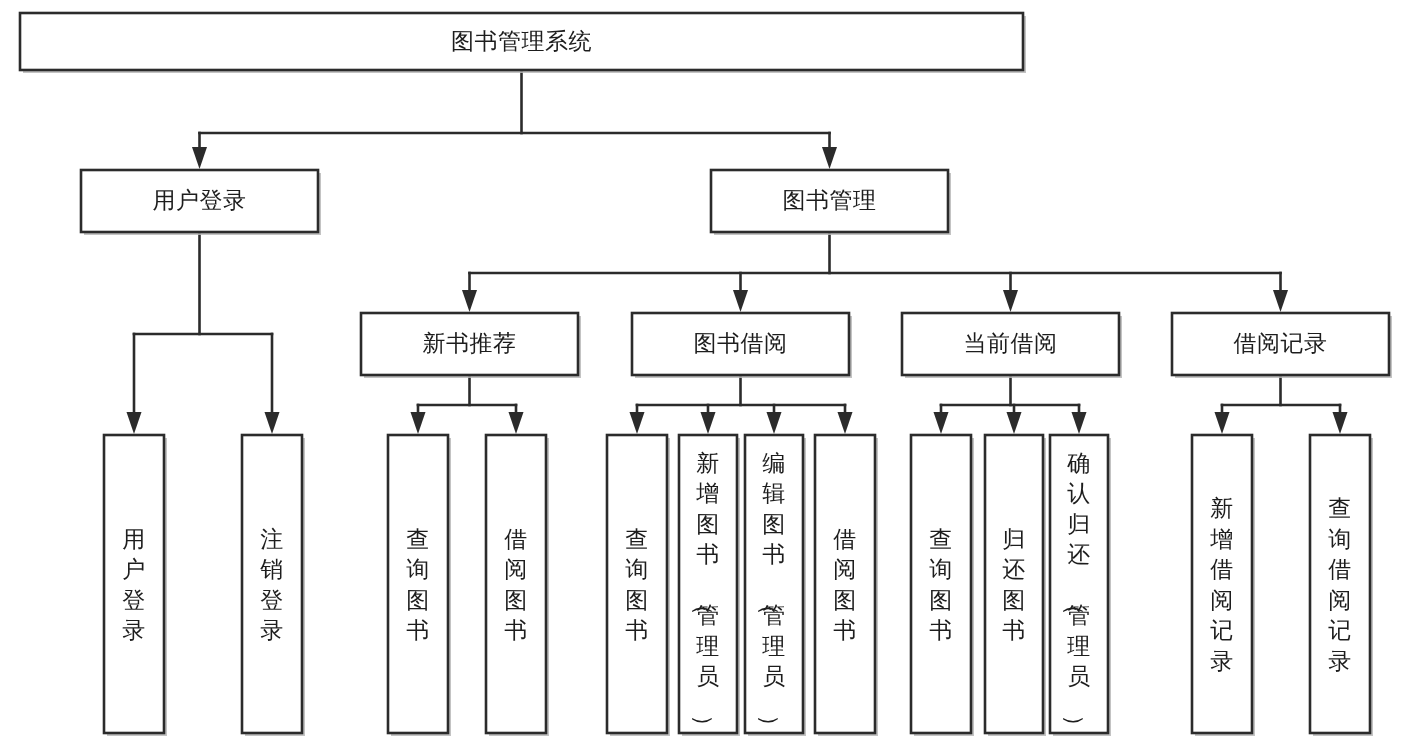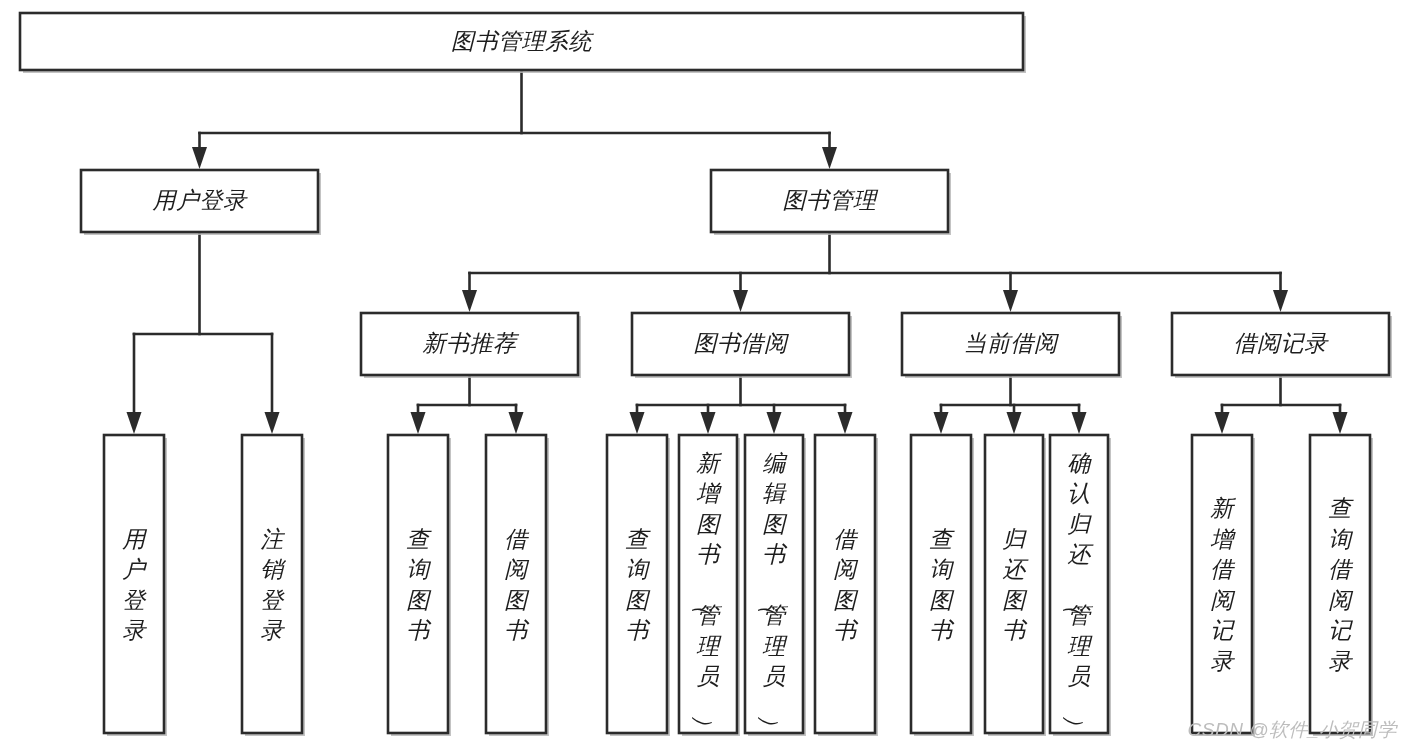--- a/index.html
+++ b/index.html
@@ -12,21 +12,20 @@
     width: 1405px;
     height: 747px;
     font-family: "Liberation Sans", "DejaVu Sans", sans-serif;
     overflow: hidden;
     position: relative;
   }
   #diagram-root {
     position: relative;
     width: 1405px;
     height: 747px;
-    font-style: italic;
   }
   svg.diagram-canvas {
     position: absolute;
     left: 0;
     top: 0;
     width: 1405px;
     height: 747px;
     display: block;
   }
   .node-box {
@@ -244,14 +243,13 @@
           <rect class="node-box" x="1192" y="435" width="60" height="298"></rect>
           <text class="node-label-v" x="1222" y="516.29"><tspan x="1222" dy="0">新</tspan><tspan x="1222" dy="30.5">增</tspan><tspan x="1222" dy="30.5">借</tspan><tspan x="1222" dy="30.5">阅</tspan><tspan x="1222" dy="30.5">记</tspan><tspan x="1222" dy="30.5">录</tspan></text>
         </g>
         <g>
           <rect class="node-shadow" x="1313" y="438" width="60" height="298"></rect>
           <rect class="node-box" x="1310" y="435" width="60" height="298"></rect>
           <text class="node-label-v" x="1340" y="516.29"><tspan x="1340" dy="0">查</tspan><tspan x="1340" dy="30.5">询</tspan><tspan x="1340" dy="30.5">借</tspan><tspan x="1340" dy="30.5">阅</tspan><tspan x="1340" dy="30.5">记</tspan><tspan x="1340" dy="30.5">录</tspan></text>
         </g>
       </g>
   </svg>
-  <div class="watermark-text">CSDN @软件_小贺同学</div>
 </div>
 
 </body></html>

